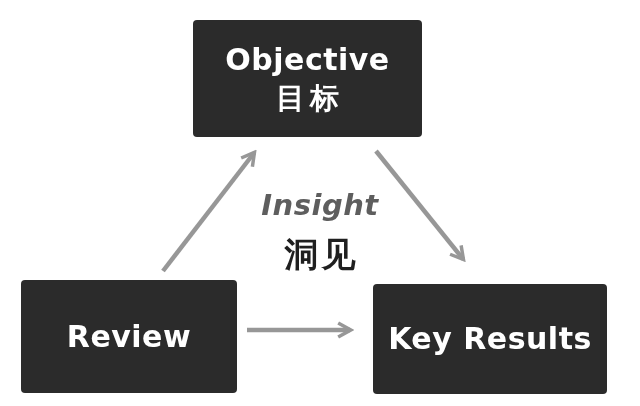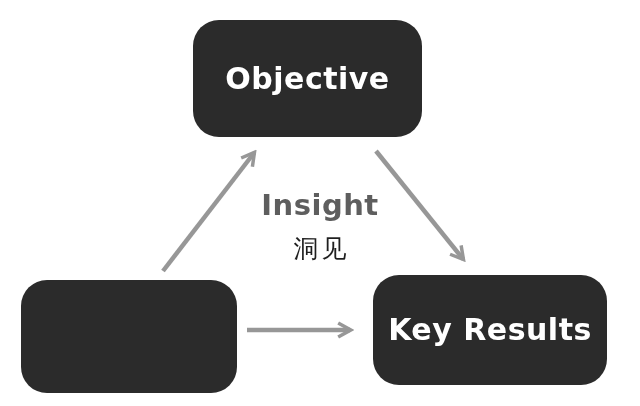--- a/index.html
+++ b/index.html
@@ -18,21 +18,21 @@
     overflow: hidden;
   }
   .canvas {
     position: relative;
     width: 640px; height: 406px;
     background: var(--bg);
   }
   .node {
     position: absolute;
     background: var(--node-bg);
-    border-radius: 26px;
+    border-radius: 4px;
     color: var(--node-text);
     display: flex;
     flex-direction: column;
     align-items: center;
     justify-content: center;
     text-align: center;
     line-height: 1.18;
   }
   .node .en {
     font-size: 30px;
@@ -41,38 +41,39 @@
   }
   .node .zh {
     font-size: 29px;
     font-weight: 700;
     letter-spacing: 5px;
     text-indent: 5px; 
     margin-top: 4px;
   }
   .node-objective { left: 193px; top: 20px;  width: 229px; height: 117px; }
   .node-review    { left: 21px;  top: 280px; width: 216px; height: 113px; }
-  .node-keyresults{ left: 373px; top: 275px; width: 234px; height: 110px; }
+  .node-keyresults{ left: 373px; top: 284px; width: 234px; height: 110px; }
 
   .center-label {
     position: absolute;
     left: 237px; top: 188px;
     width: 166px;
     text-align: center;
     pointer-events: none;
   }
   .center-label .en {
     font-size: 29px;
     font-weight: 700;
     color: var(--center-en);
     letter-spacing: 0.5px;
+    font-style: italic;
   }
   .center-label .zh {
-    font-size: 25px;
-    font-weight: 400;
+    font-size: 34px;
+    font-weight: 700;
     color: var(--center-zh);
     letter-spacing: 3px;
     text-indent: 3px;
     margin-top: 10px;
   }
   svg.edges {
     position: absolute;
     left: 0; top: 0;
     width: 640px; height: 406px;
   }
@@ -96,23 +97,25 @@
     <g>
       <line x1="376" y1="151" x2="463" y2="259" marker-end="url(#vhead)"></line>
     </g>
     <g>
       <line x1="247" y1="330" x2="350" y2="330" marker-end="url(#vhead)"></line>
     </g>
   </svg>
 
   <div class="node node-objective">
     <div class="en">Objective</div>
+    <div class="zh">目标</div>
   </div>
 
   <div class="node node-review">
+    <div class="en">Review</div>
   </div>
 
   <div class="node node-keyresults">
     <div class="en">Key Results</div>
   </div>
 
   <div class="center-label">
     <div class="en">Insight</div>
     <div class="zh">洞见</div>
   </div>

